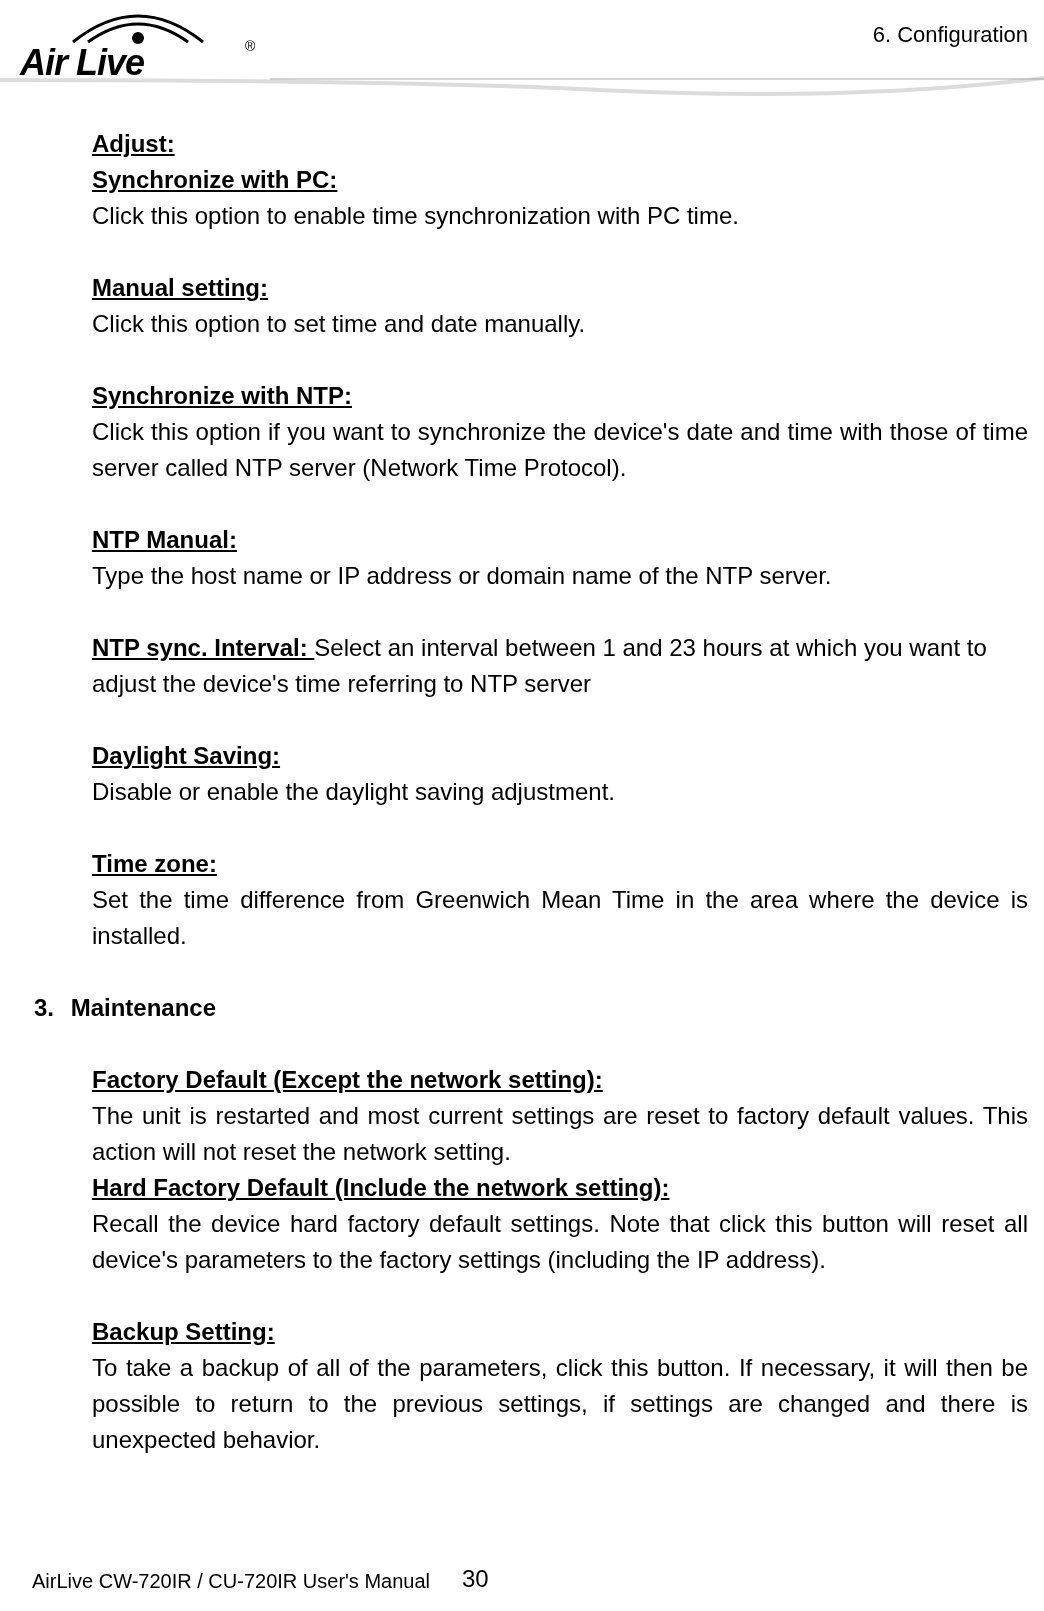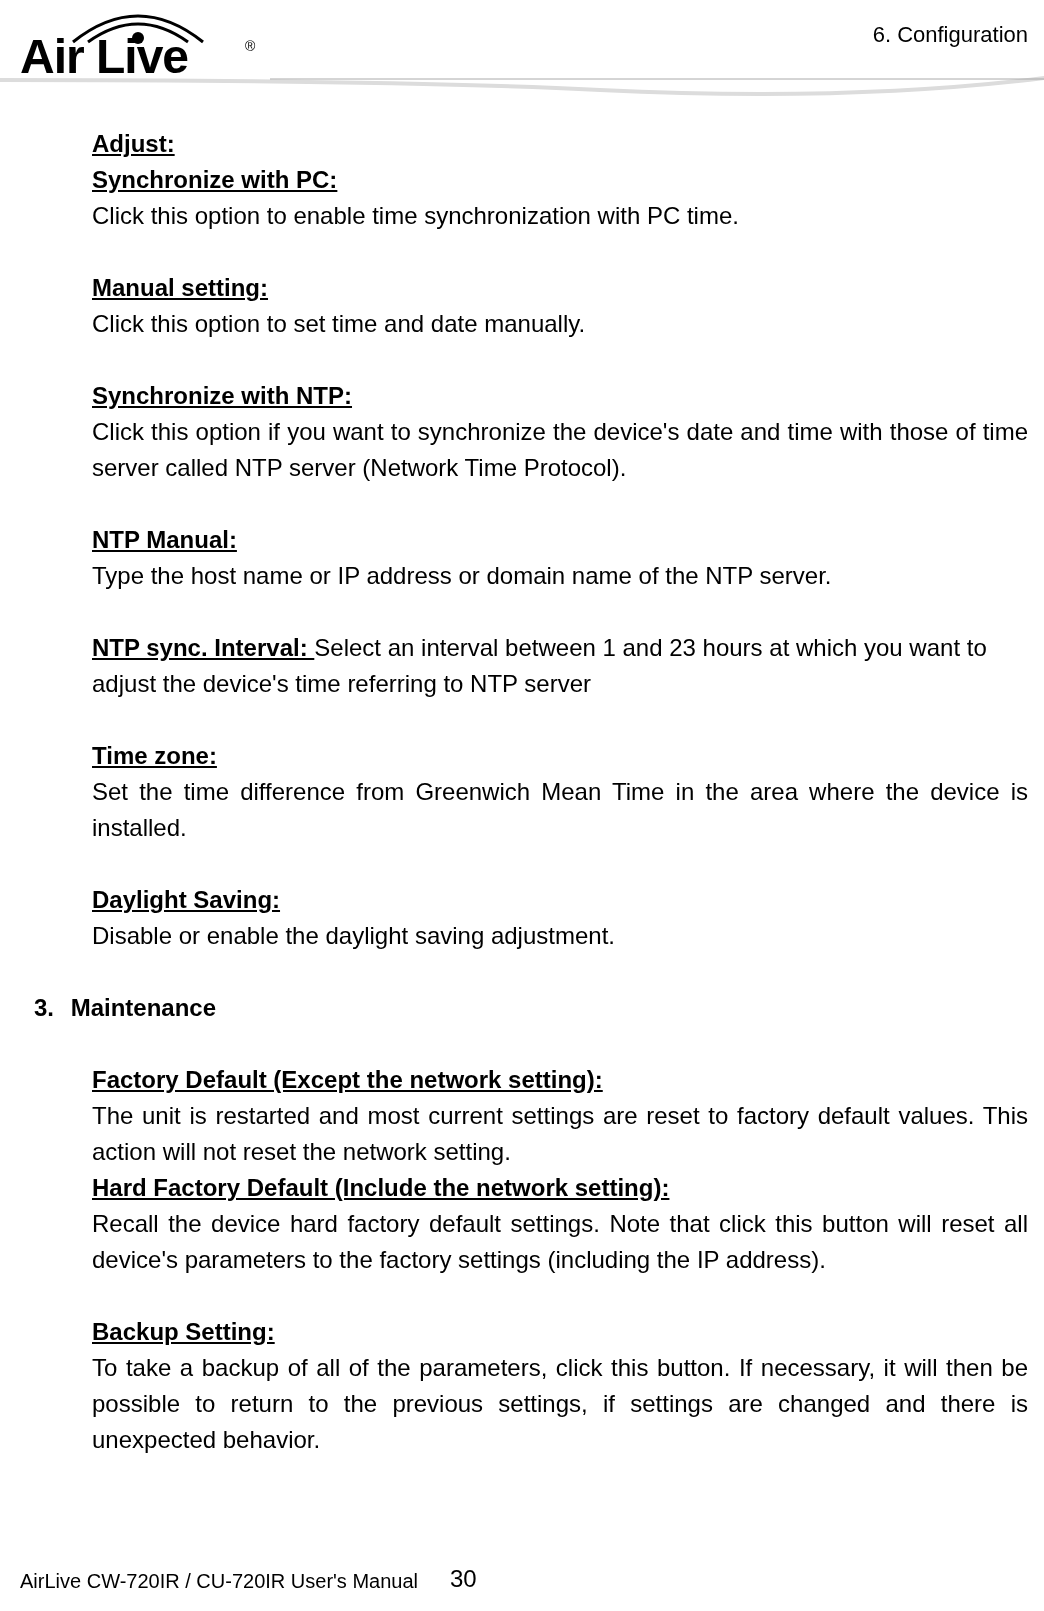--- a/index.html
+++ b/index.html
@@ -21,21 +21,22 @@
     .logo {
       position: absolute;
       left: 20px;
       top: 8px;
       width: 240px;
       height: 80px;
     }
     .logo-text {
       font-family: Arial, sans-serif;
       font-weight: 700;
-      font-size: 48px;
+      font-style: italic;
+      font-size: 36px;
       letter-spacing: -1px;
       position: absolute;
       left: 0;
       bottom: 4px;
     }
     .logo-arc {
       position: absolute;
       left: 48px;
       top: 0;
       width: 140px;
@@ -90,21 +91,21 @@
       display: inline-block;
       width: 30px;
       font-weight: 700;
     }
     .maint-title {
       font-weight: 700;
     }
     .footer {
       position: absolute;
       bottom: 18px;
-      left: 20px;
+      left: 32px;
       right: 16px;
       font-size: 20px;
     }
     .page-num {
       position: absolute;
       left: 430px;
       bottom: 0;
       font-size: 24px;
     }
   </style>
@@ -148,28 +149,28 @@
 
   <div class="para" style="margin-top:36px; margin-bottom:0;">
     <div class="section-heading">NTP Manual:</div>
     <div>Type the host name or IP address or domain name of the NTP server.</div>
   </div>
 
   <div class="para" style="margin-top:36px; margin-bottom:0;">
     <span class="section-heading">NTP sync. Interval: </span><span>Select an interval between 1 and 23 hours at which you want to adjust the device's time referring to NTP server</span>
   </div>
 
+  <div class="para" style="margin-top:36px; margin-bottom:0;">
+    <div class="section-heading">Daylight Saving:</div>
+    <div>Disable or enable the daylight saving adjustment.</div>
+  </div>
+
   <div class="para justify" style="margin-top:36px; margin-bottom:0;">
     <div class="section-heading" style="text-align:left;">Time zone:</div>
     <div>Set the time difference from Greenwich Mean Time in the area where the device is installed.</div>
-  </div>
-
-  <div class="para" style="margin-top:36px; margin-bottom:0;">
-    <div class="section-heading">Daylight Saving:</div>
-    <div>Disable or enable the daylight saving adjustment.</div>
   </div>
 
   <div class="maint-row" style="margin-top:36px;">
     <span class="maint-num">3.</span>
     <span class="maint-title">Maintenance</span>
   </div>
 
   <div class="para justify" style="margin-top:36px; margin-bottom:0;">
     <div class="section-heading" style="text-align:left;">Factory Default (Except the network setting):</div>
     <div>The unit is restarted and most current settings are reset to factory default values. This action will not reset the network setting.</div>

